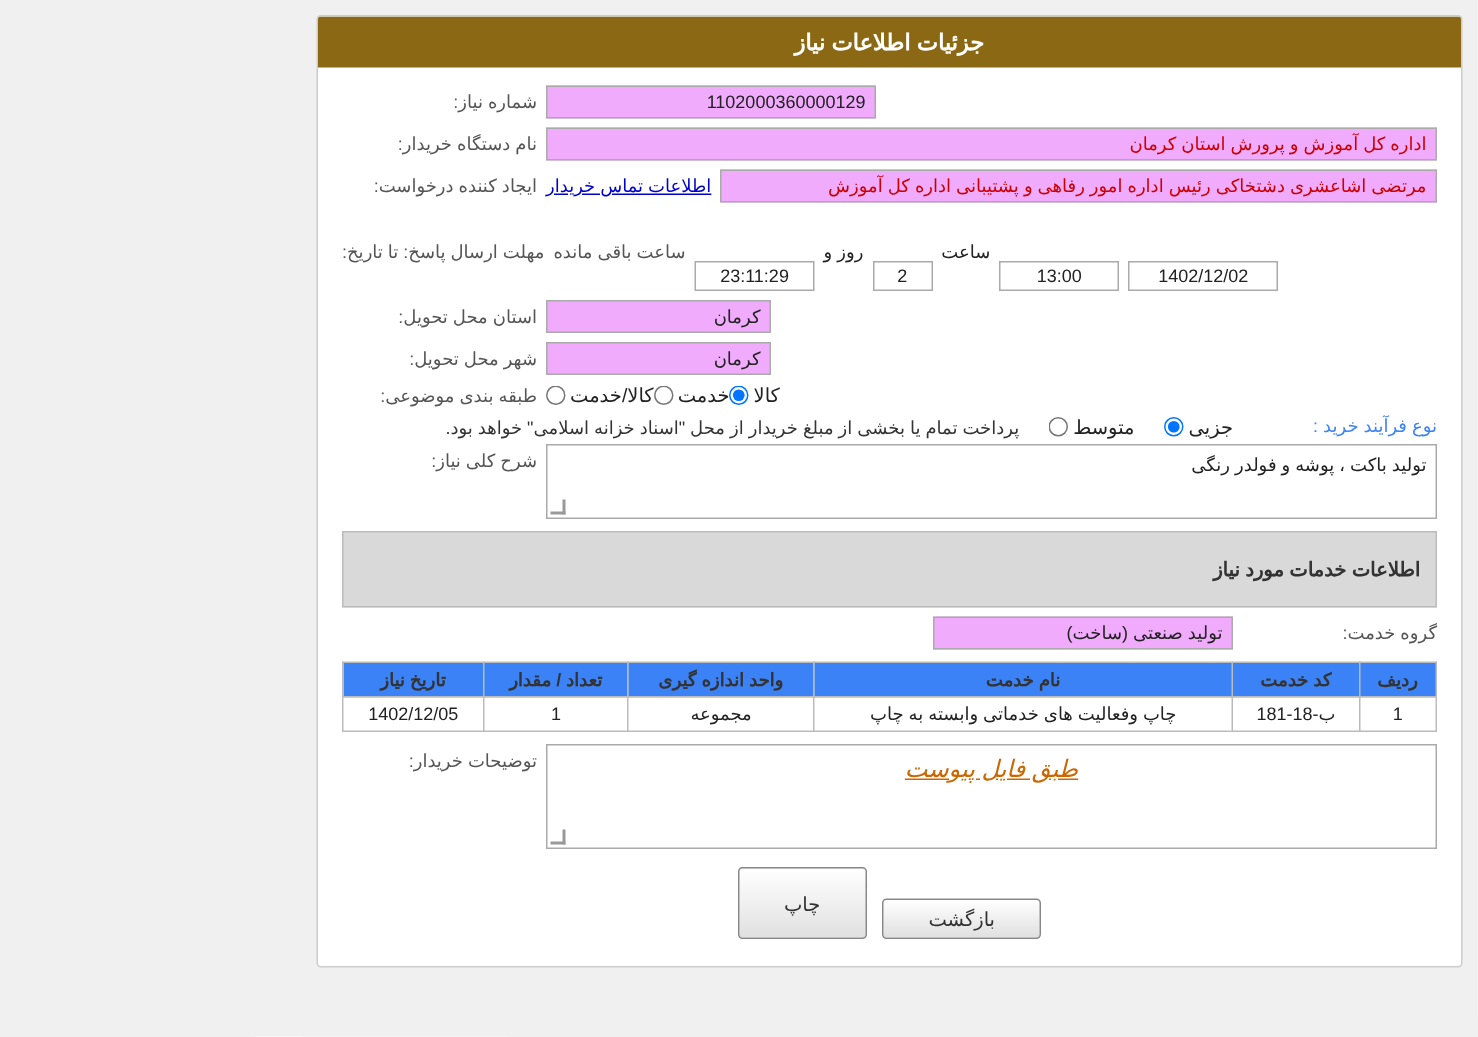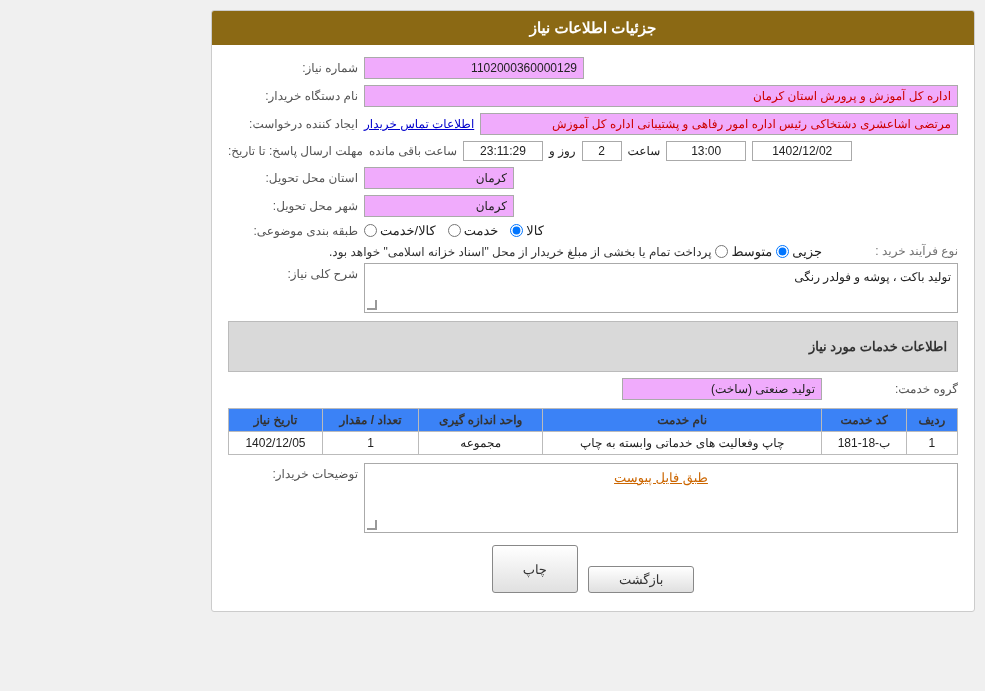--- a/index.html
+++ b/index.html
@@ -76,34 +76,34 @@
       gap: 6px;
       flex-direction: row-reverse;
     }
     .small-box {
       border: 1px solid #aaa;
       padding: 2px 5px;
       min-width: 80px;
       font-size: 12px;
       text-align: center;
       background: #fff;
+      margin-top: 33px;
     }
     .section-header {
       background: #d9d9d9;
       border: 1px solid #bbb;
       padding: 17px 10px;
       font-weight: bold;
       font-size: 13px;
       text-align: right;
       margin: 8px 0 6px 0;
       color: #333;
     }
     .radio-group {
       display: flex;
-      gap: 12px;
       align-items: center;
       flex-direction: row-reverse;
     }
     .radio-item {
       display: flex;
       align-items: center;
       gap: 3px;
       direction: rtl;
     }
     .radio-input {
@@ -113,21 +113,21 @@
       display: flex;
       align-items: flex-start;
       gap: 6px;
       margin-bottom: 4px;
       direction: rtl;
     }
     .proc-label {
       min-width: 130px;
       text-align: right;
       font-size: 12px;
-      color: #737373;
+      color: #3b82f6;
     }
     .proc-text {
       font-size: 12px;
       color: #333;
       flex: 1;
     }
     .desc-link {
       color: #cc6600;
       text-decoration: underline;
       cursor: pointer;
@@ -158,21 +158,22 @@
       border: 1px solid #aaa;
       min-height: 70px;
       padding: 6px;
       background: #fff;
       position: relative;
       font-size: 12px;
     }
     .buyer-desc-text {
       color: #cc6600;
       text-align: center;
-      font-size: 13px;
+      font-size: 16px;
+      font-style: italic;
     }
     .bottom-buttons {
       display: flex;
       justify-content: center;
       gap: 10px;
       margin-top: 12px;
       margin-bottom: 6px;
     }
     .btn {
       padding: 5px 30px;
@@ -271,21 +272,21 @@
           </div>
           <div class="radio-item">
             <span>کالا</span>
             <input type="radio" class="radio-input" name="tabaghe" checked="" style="">
           </div>
         </div>
       </div>
 
       <div class="proc-row">
         <span class="proc-label">نوع فرآیند خرید :</span>
-        <div style="display:flex; align-items:center; gap:4px; flex-direction:row-reverse; flex:1;">
+        <div style="display:flex; align-items:center; gap:20px; flex-direction:row-reverse; flex:1;">
           <span class="proc-text">پرداخت تمام یا بخشی از مبلغ خریدار از محل "اسناد خزانه اسلامی" خواهد بود.</span>
           <div class="radio-item">
             <span>متوسط</span>
             <input type="radio" class="radio-input" name="farayand" style="">
           </div>
           <div class="radio-item">
             <span>جزیی</span>
             <input type="radio" class="radio-input" name="farayand" checked="" style="">
           </div>
         </div>

